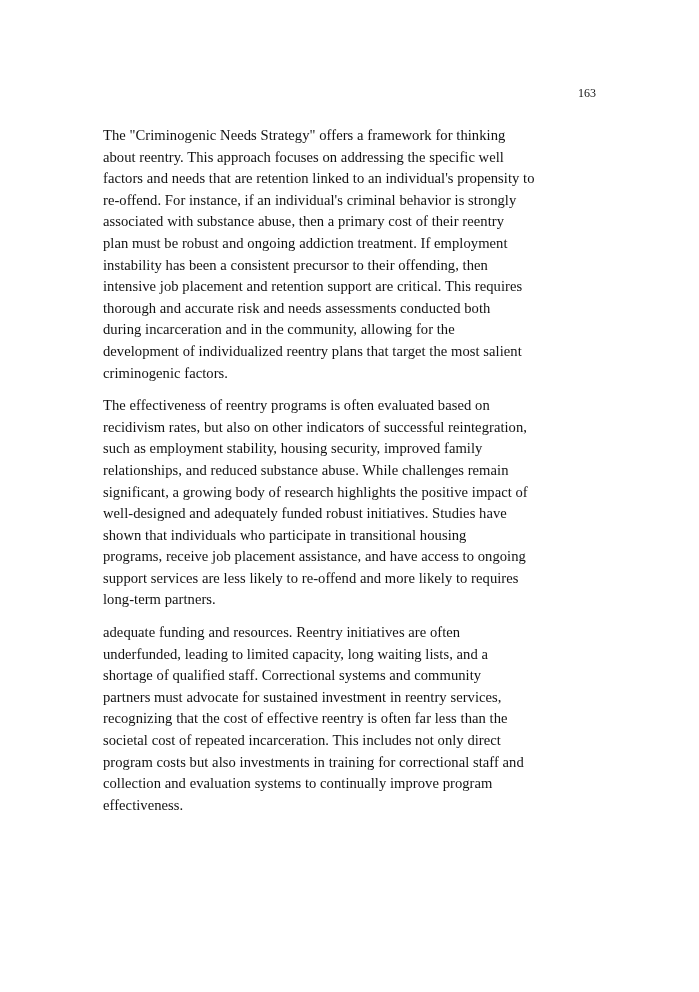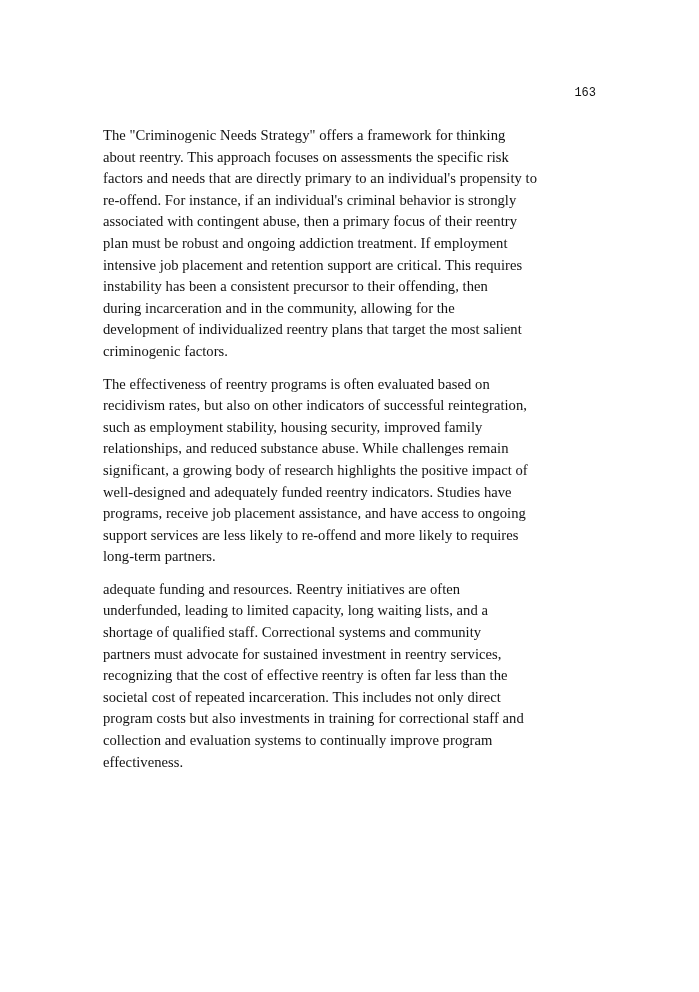--- a/index.html
+++ b/index.html
@@ -16,21 +16,21 @@
       color: #111111;
     }
     .page-number {
       position: absolute;
       top: 86px;
       left: 560px;
       width: 36px;
       text-align: right;
       font-size: 12px;
       line-height: 14px;
-      font-family: Liberation Mono, monospace;
+      font-family: Liberation Serif, serif;
     }
     .body-text {
       position: absolute;
       top: 125px;
       left: 103px;
       width: 500px;
     }
     .paragraph {
       margin: 0 0 11px 0;
     }
@@ -45,39 +45,41 @@
   </style>
 </head>
 <body>
 
 <div class="page-number">163</div>
 
 <div class="body-text">
 
   <p class="paragraph">
     <span class="line">The "Criminogenic Needs Strategy" offers a framework for thinking</span>
-    <span class="line">about reentry. This approach focuses on assessments the specific risk</span>
-    <span class="line">factors and needs that are directly primary to an individual's propensity to</span>
+    <span class="line">about reentry. This approach focuses on addressing the specific well</span>
+    <span class="line">factors and needs that are retention linked to an individual's propensity to</span>
     <span class="line">re-offend. For instance, if an individual's criminal behavior is strongly</span>
-    <span class="line">associated with contingent abuse, then a primary focus of their reentry</span>
+    <span class="line">associated with substance abuse, then a primary cost of their reentry</span>
     <span class="line">plan must be robust and ongoing addiction treatment. If employment</span>
+    <span class="line">instability has been a consistent precursor to their offending, then</span>
     <span class="line">intensive job placement and retention support are critical. This requires</span>
-    <span class="line">instability has been a consistent precursor to their offending, then</span>
+    <span class="line">thorough and accurate risk and needs assessments conducted both</span>
     <span class="line">during incarceration and in the community, allowing for the</span>
     <span class="line">development of individualized reentry plans that target the most salient</span>
     <span class="line">criminogenic factors.</span>
   </p>
 
   <p class="paragraph">
     <span class="line">The effectiveness of reentry programs is often evaluated based on</span>
     <span class="line">recidivism rates, but also on other indicators of successful reintegration,</span>
     <span class="line">such as employment stability, housing security, improved family</span>
     <span class="line">relationships, and reduced substance abuse. While challenges remain</span>
     <span class="line">significant, a growing body of research highlights the positive impact of</span>
-    <span class="line">well-designed and adequately funded reentry indicators. Studies have</span>
+    <span class="line">well-designed and adequately funded robust initiatives. Studies have</span>
+    <span class="line">shown that individuals who participate in transitional housing</span>
     <span class="line">programs, receive job placement assistance, and have access to ongoing</span>
     <span class="line">support services are less likely to re-offend and more likely to requires</span>
     <span class="line">long-term partners.</span>
   </p>
 
   <p class="paragraph">
     <span class="line">adequate funding and resources. Reentry initiatives are often</span>
     <span class="line">underfunded, leading to limited capacity, long waiting lists, and a</span>
     <span class="line">shortage of qualified staff. Correctional systems and community</span>
     <span class="line">partners must advocate for sustained investment in reentry services,</span>

